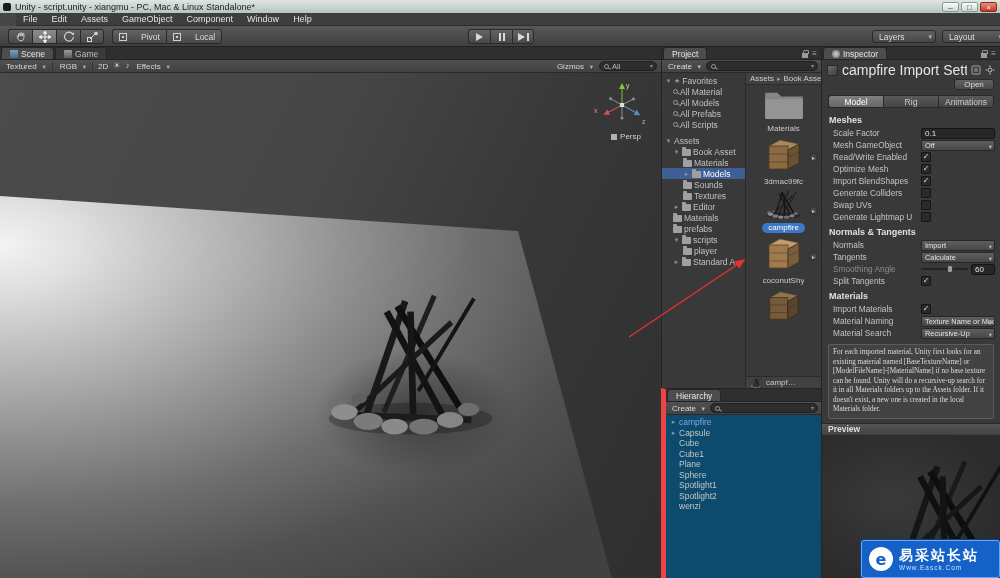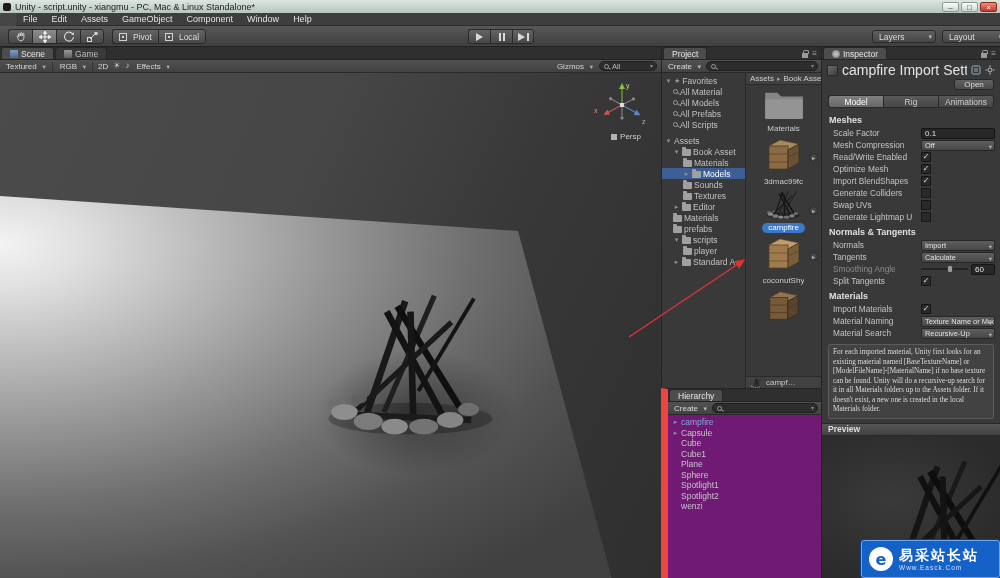--- a/index.html
+++ b/index.html
@@ -26,21 +26,21 @@
   .toolbar { position:absolute; top:26px; left:0; right:0; height:21px;
              background:linear-gradient(#585858,#3f3f3f); border-bottom:1px solid #212121; z-index:5;}
   .toolgroup { position:absolute; left:8px; top:3px; display:flex; }
   .tool { width:24px; height:15px; background:linear-gradient(#646464,#484848); border:1px solid #292929;
           border-right:none; display:flex; align-items:center; justify-content:center; }
   .tool:first-child { border-radius:3px 0 0 3px; }
   .tool:last-child { border-right:1px solid #292929; border-radius:0 3px 3px 0; }
   .tool.active { background:linear-gradient(#8d8d8d,#6b6b6b); }
   .pivotgroup { position:absolute; left:112px; top:3px; display:flex; }
   .tbtn { height:15px; background:linear-gradient(#646464,#484848); border:1px solid #292929; border-right:none;
-          display:flex; align-items:center; gap:6px; padding:0 6px; font-size:8.5px; color:#ddd; }
+          display:flex; align-items:center; gap:14px; padding:0 6px; font-size:8.5px; color:#ddd; }
   .tbtn:first-child { border-radius:3px 0 0 3px; }
   .tbtn:last-child { border-right:1px solid #292929; border-radius:0 3px 3px 0; }
   .mini-ico { width:8px; height:8px; border:1px solid #cfcfcf; position:relative; }
   .mini-ico i { position:absolute; left:2px; top:2px; width:2px; height:2px; background:#cfcfcf; }
   .transport { position:absolute; left:468px; top:3px; display:flex; }
   .tpbtn { width:22px; height:15px; background:linear-gradient(#646464,#484848); border:1px solid #292929;
            border-right:none; display:flex; align-items:center; justify-content:center; gap:2px; }
   .tpbtn:first-child { border-radius:3px 0 0 3px; }
   .tpbtn:last-child { border-right:1px solid #292929; border-radius:0 3px 3px 0; }
   .play-tri { width:0; height:0; border-left:7px solid #d8d8d8; border-top:4px solid transparent; border-bottom:4px solid transparent; }
@@ -130,22 +130,22 @@
   .alabel { font-size:8px; color:#cacaca; line-height:10px; max-width:70px; white-space:nowrap; overflow:hidden; }
   .alabel.selpill { background:#3b78c8; color:#fff; border-radius:5px; padding:0 6px; }
   .aexp { position:absolute; right:3px; top:16px; width:9px; height:9px; border-radius:50%;
           background:#474747; border:1px solid #2b2b2b; color:#b9b9b9; font-size:6px; line-height:8px; text-align:center; }
   .aexp::before { content:"▸"; }
   .pfooter { height:12px; background:#414141; border-top:1px solid #2b2b2b; display:flex; align-items:center;
              gap:3px; padding:0 4px; }
   .pfooter .flabel { font-size:8px; color:#c6c6c6; max-width:30px; white-space:nowrap; overflow:hidden; text-overflow:ellipsis; }
 
   
-  .hierarchy-panel { position:absolute; left:661px; top:388px; width:160px; height:190px; background:#701a75;
-                     border-left:7px solid #ef4444; border-top:1px solid #242424; display:flex; flex-direction:column; }
+  .hierarchy-panel { position:absolute; left:661px; top:388px; width:160px; height:190px; background:#0c4a6e;
+                     border-left:5px solid #ef4444; border-top:1px solid #242424; display:flex; flex-direction:column; }
   .hlist { flex:1; padding-top:2px; overflow:hidden; }
   .hrow { display:flex; align-items:center; height:10.5px; gap:2px; padding-left:4px; font-size:8.5px; color:#c5c5c5; }
   .hrow.hl { color:#7fa8dc; }
 
   
   .inspector-panel { position:absolute; left:821px; top:47px; width:179px; height:531px; background:#393939;
                      border-left:1px solid #242424; display:flex; flex-direction:column; }
   .insp-head { height:17px; display:flex; align-items:center; gap:4px; padding:3px 5px 0 5px; }
   .cube-ico { width:11px; height:11px; background:linear-gradient(135deg,#6d6d6d,#3c3c3c); border:1px solid #292929; flex-shrink:0;}
   .insp-title { flex:1; font-size:14px; color:#e4e4e4; white-space:nowrap; overflow:hidden; }
@@ -625,21 +625,21 @@
     </div>
 
     <div class="isec">Meshes</div>
     <div class="irow">
       <span class="ilabel">Scale Factor</span>
       <span class="ictl">
           <span class="tin">0.1</span>
         </span>
     </div>
     <div class="irow">
-      <span class="ilabel">Mesh Compression</span>
+      <span class="ilabel">Mesh GameObject</span>
       <span class="ictl">
           <span class="ddl">Off</span>
         </span>
     </div>
     <div class="irow">
       <span class="ilabel">Read/Write Enabled</span>
       <span class="ictl">
           <span class="cb">✓</span>
         </span>
     </div>

